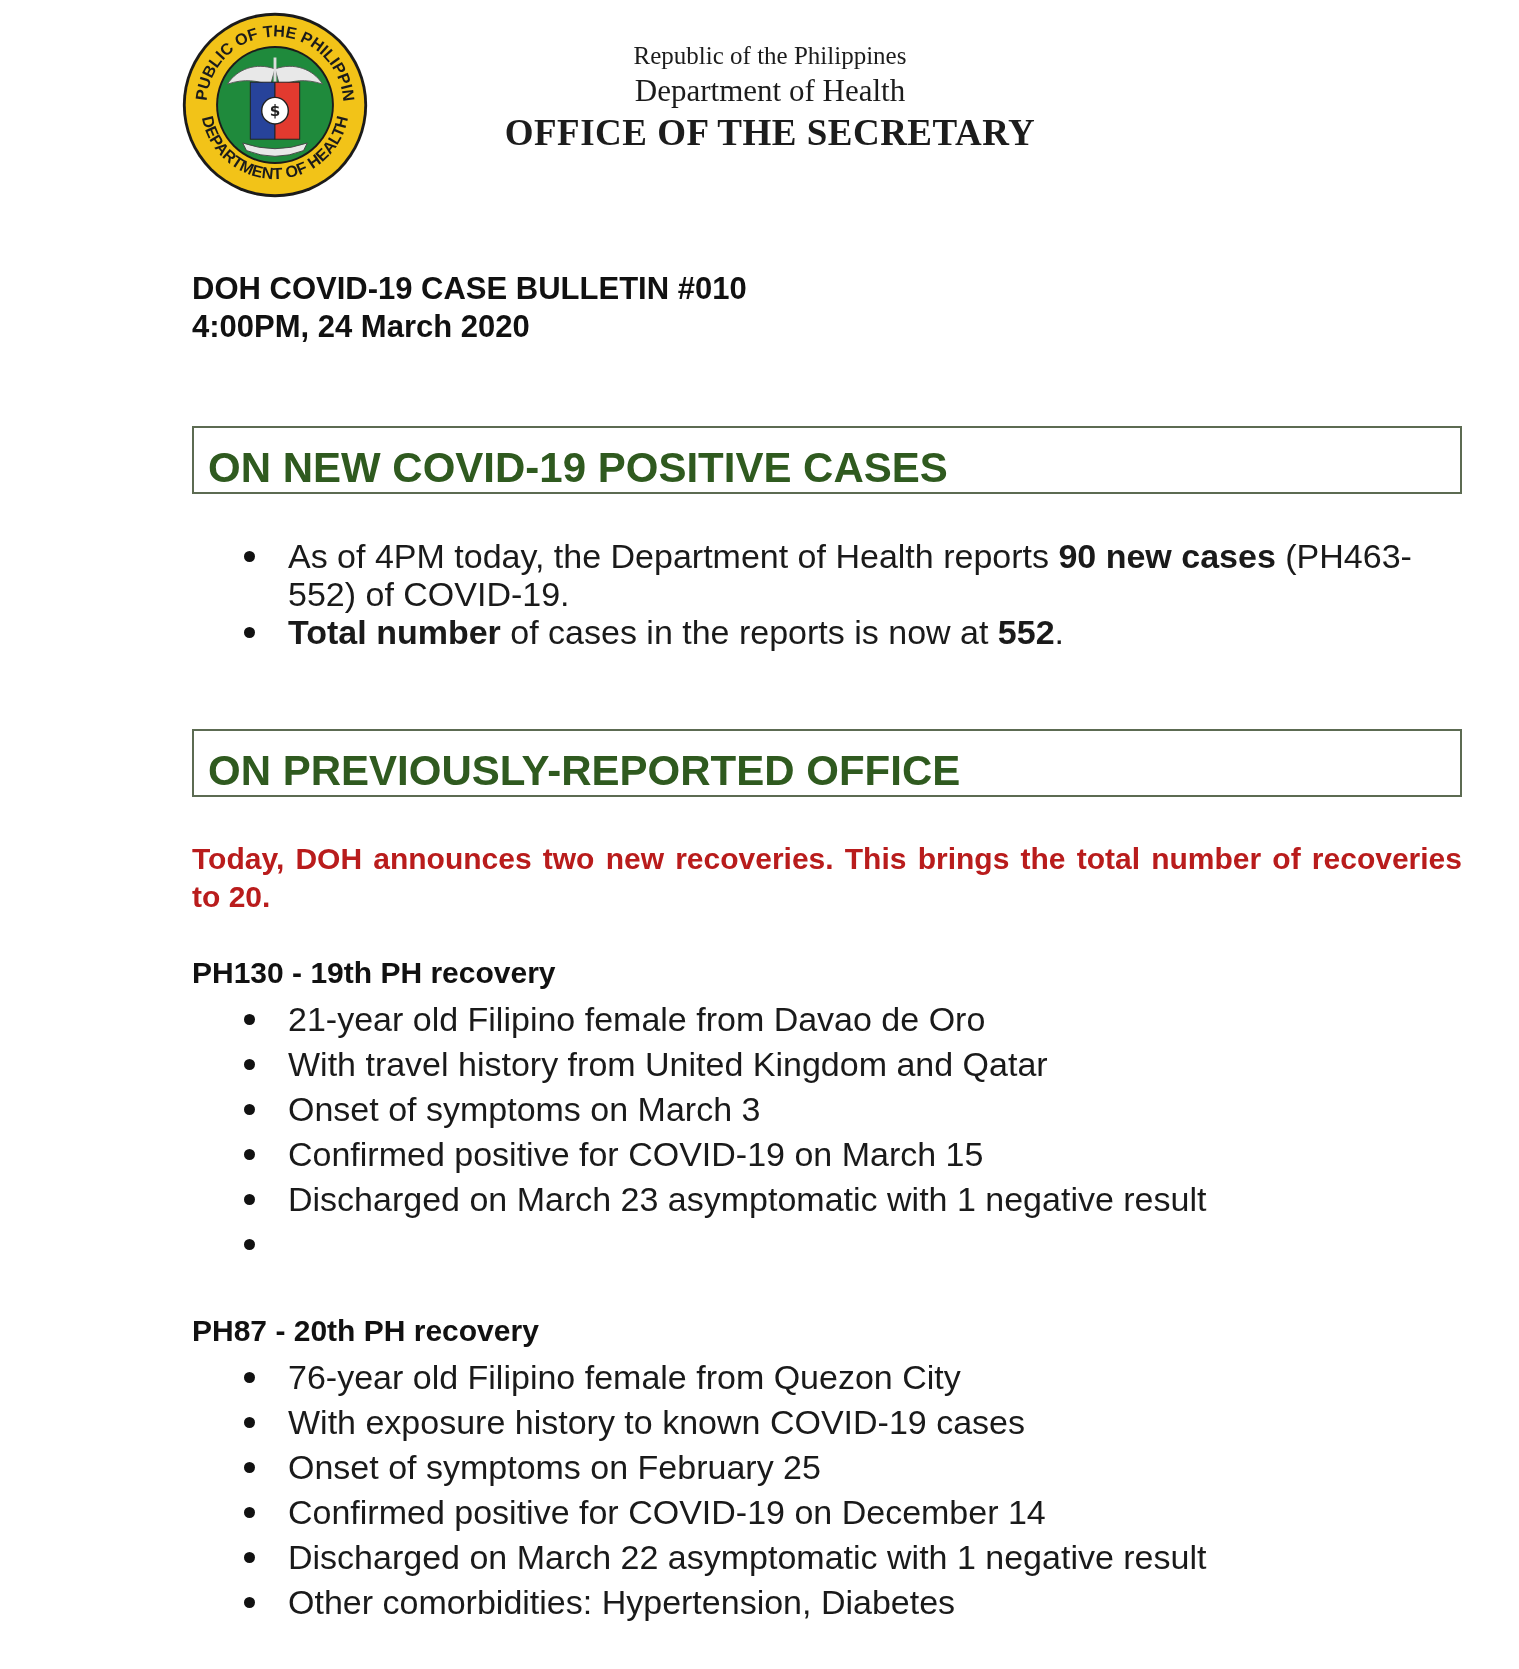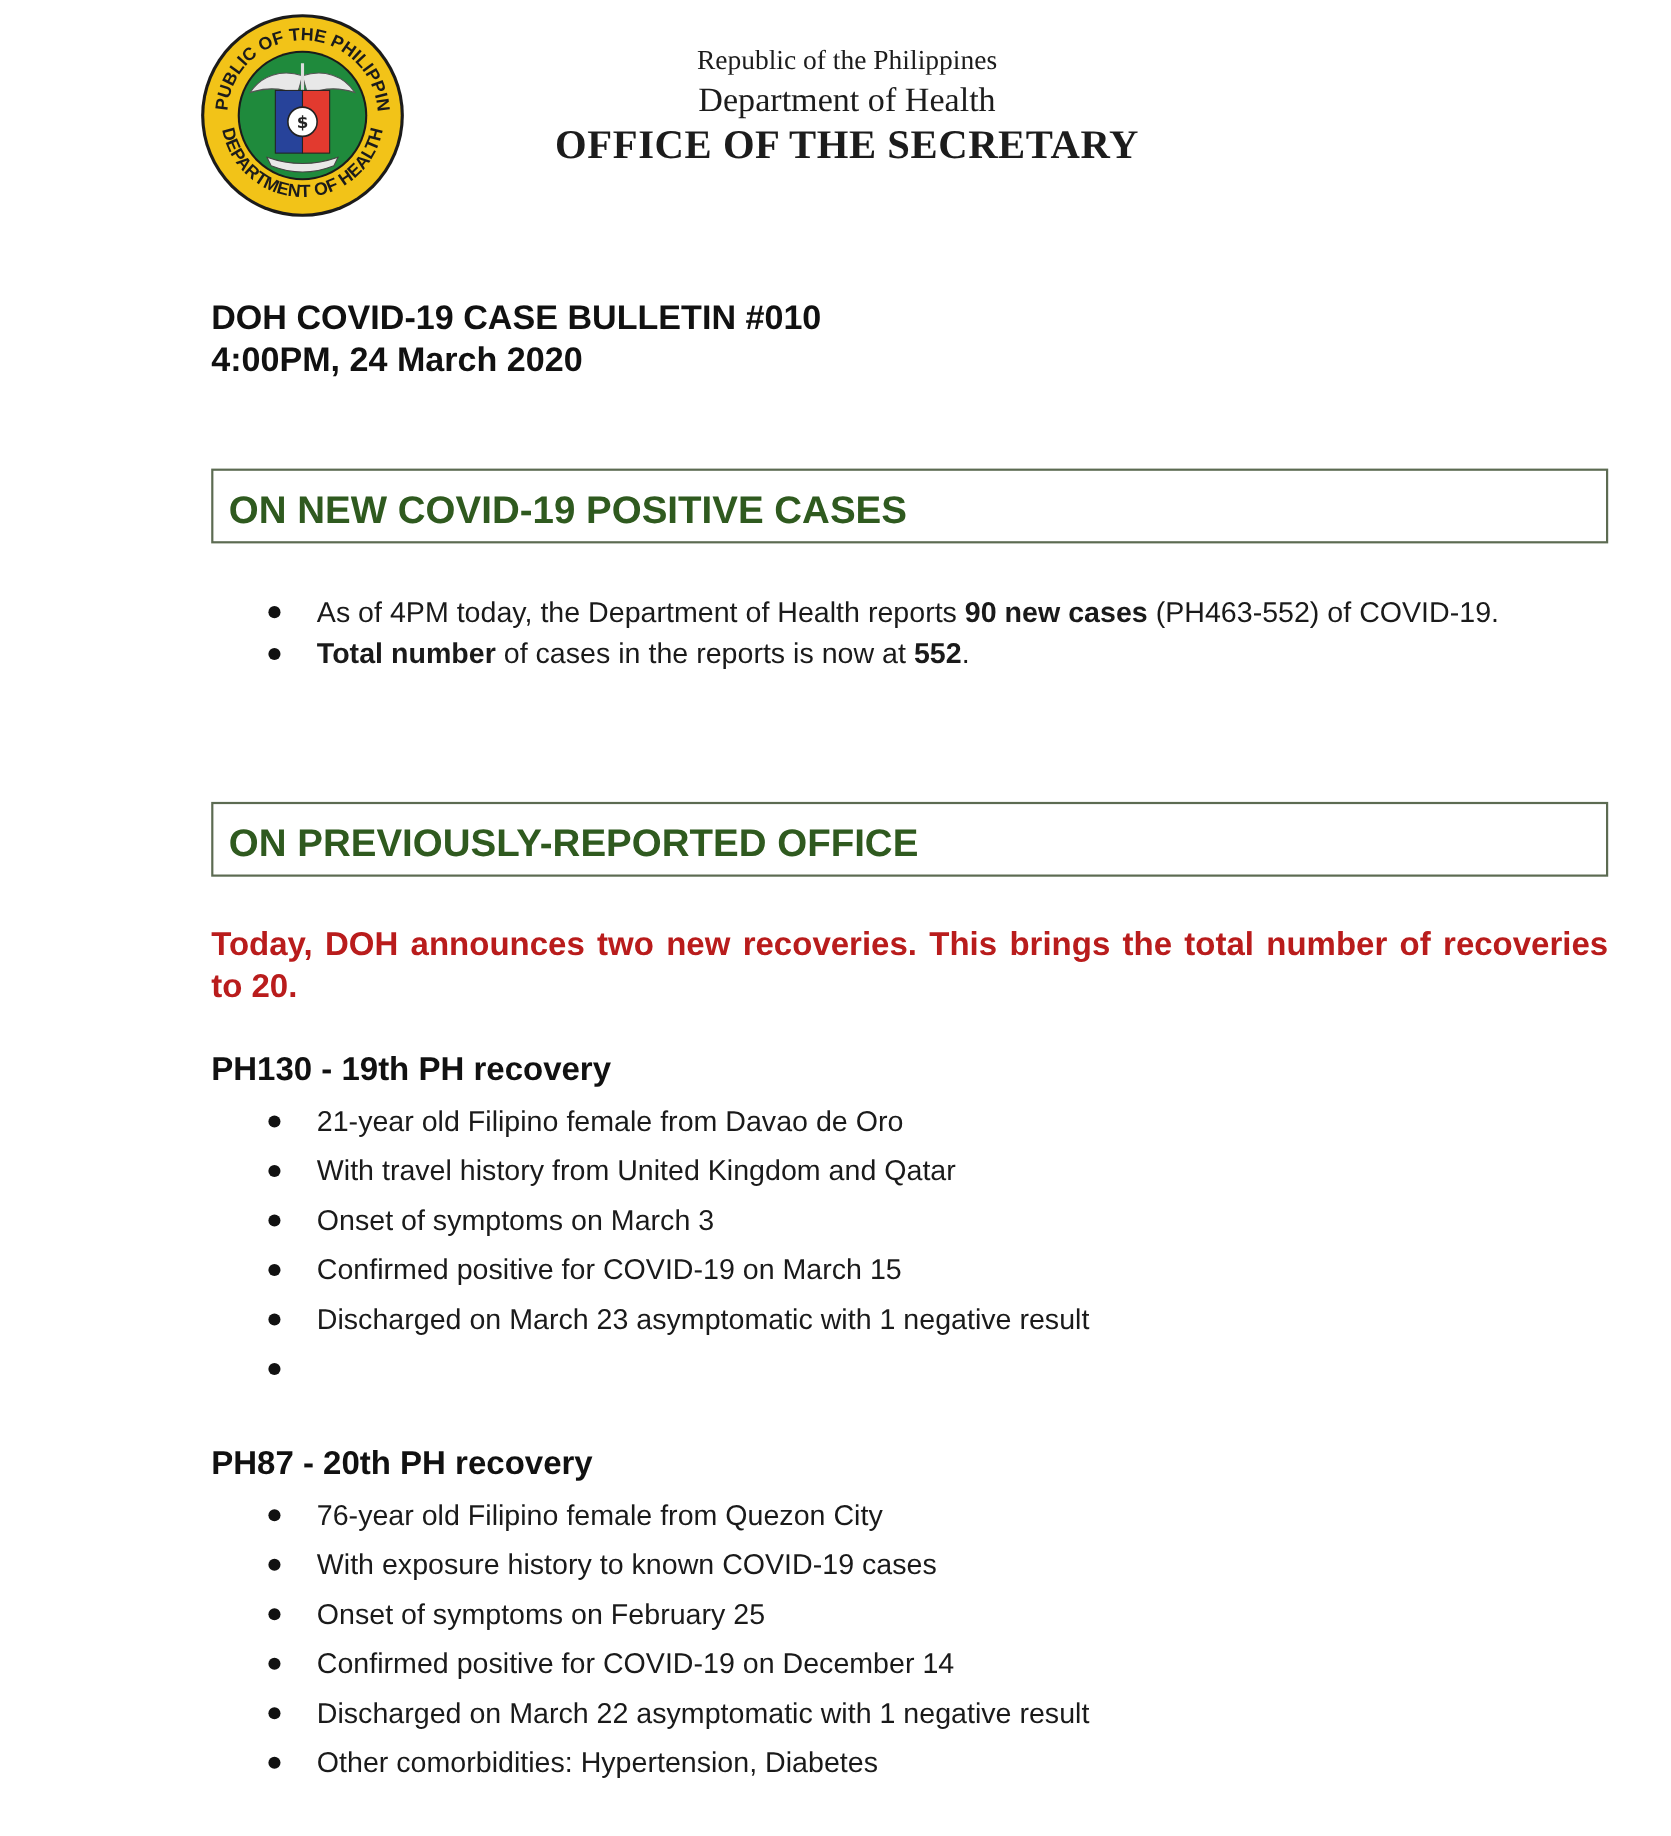--- a/index.html
+++ b/index.html
@@ -8,25 +8,25 @@
     .seal { position: absolute; left: 180px; top: 10px; width: 190px; height: 190px; }
 
     .letterhead { position: absolute; left: 500px; top: 40px; width: 540px; text-align: center; font-family: "Liberation Serif", serif; color: #1c1c1c; }
     .lh-line1 { font-size: 25px; line-height: 32px; }
     .lh-line2 { font-size: 31px; line-height: 38px; }
     .lh-line3 { font-size: 37px; line-height: 46px; font-weight: bold; letter-spacing: 0.5px; }
 
     .bulletin { position: absolute; left: 192px; top: 270px; font-weight: bold; font-size: 31px; line-height: 38px; color: #111; }
 
     .section-box { position: absolute; left: 192px; width: 1270px; height: 68px; border: 2px solid #5c6b52; box-sizing: border-box; }
-    .section-box .title { position: absolute; left: 14px; top: 16px; font-weight: bold; font-size: 35px; color: #2f5a1f; }
+    .section-box .title { position: absolute; left: 14px; top: 16px; font-weight: bold; font-size: 42px; color: #2f5a1f; }
     #box-new { top: 426px; }
     #box-prev { top: 729px; }
 
-    .bullets { position: absolute; left: 240px; margin: 0; padding: 0; list-style: none; font-size: 26px; line-height: 38px; color: #1a1a1a; }
+    .bullets { position: absolute; left: 240px; margin: 0; padding: 0; list-style: none; font-size: 34px; line-height: 38px; color: #1a1a1a; }
     .bullets li { position: relative; padding-left: 48px; }
     .bullets li .dot { position: absolute; left: 4px; top: 14px; width: 11px; height: 11px; border-radius: 50%; background: #111; }
     .bullets b { font-weight: bold; }
 
     #new-bullets { top: 537px; width: 1230px; }
     #new-bullets li { margin-bottom: 0; }
     #new-bullets li + li { margin-top: 0; }
 
     .intro { position: absolute; left: 192px; top: 840px; width: 1270px; font-weight: bold; font-size: 30px; line-height: 38px; text-align: justify; text-align-last: left; color: #b91c1c; }
 

